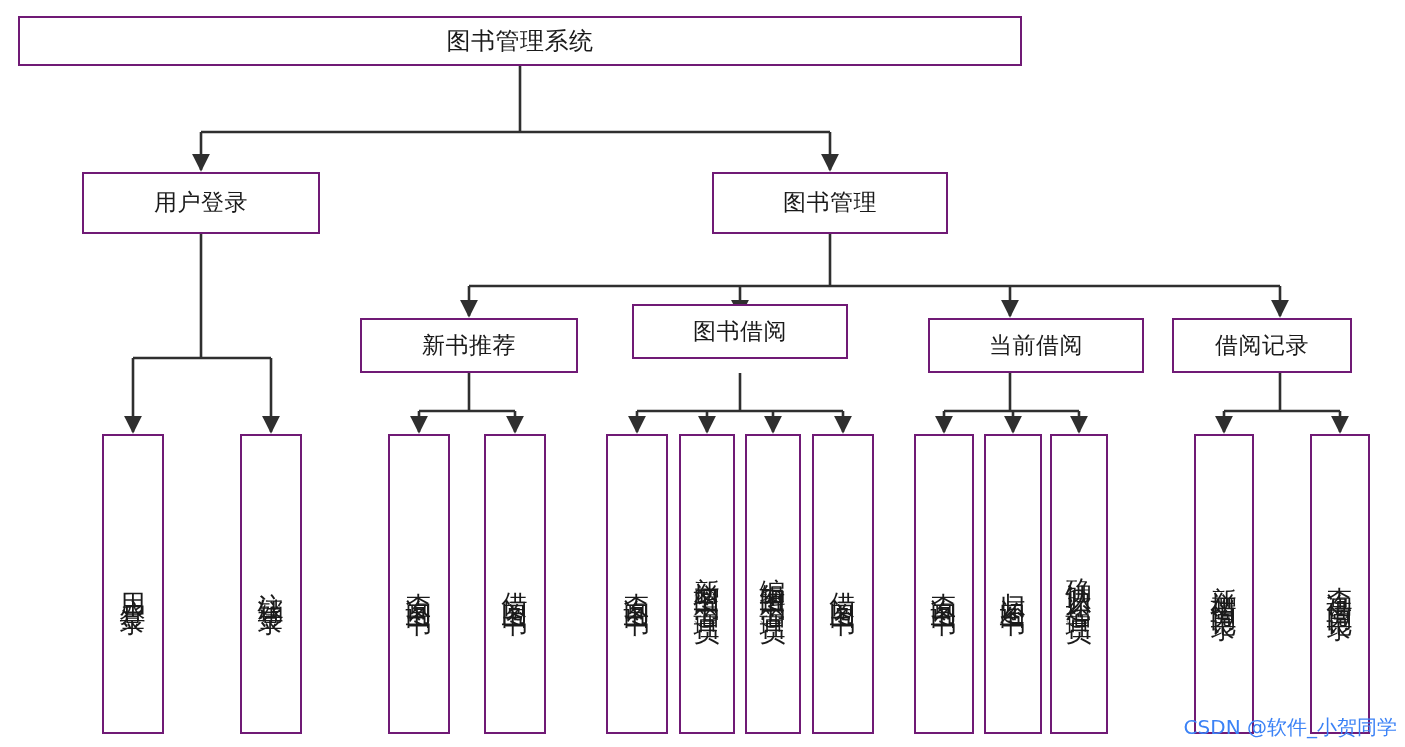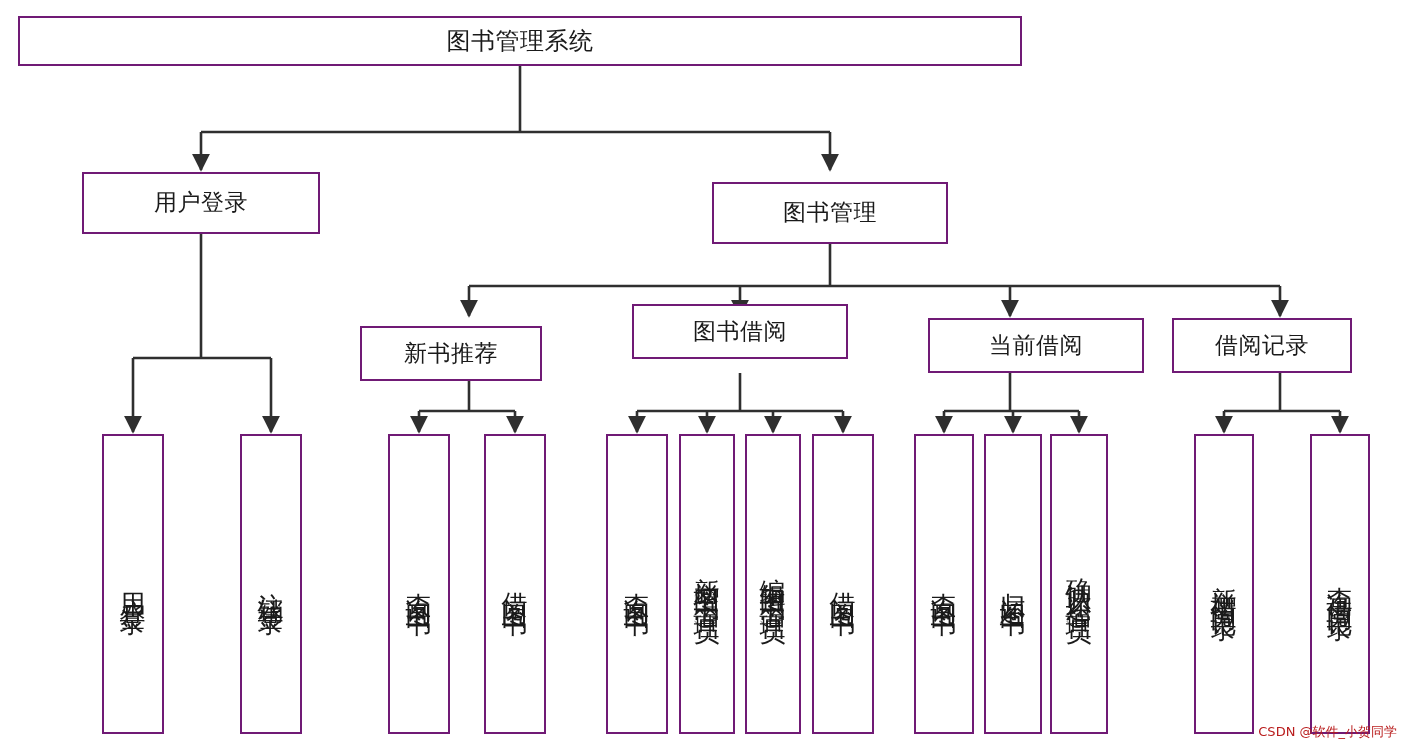--- a/index.html
+++ b/index.html
@@ -61,22 +61,22 @@
     text-orientation: upright;
     font-size: 26px;
     line-height: 1.0;
     letter-spacing: 6px;
     white-space: nowrap;
   }
   .watermark {
     position: absolute;
     right: 8px;
     bottom: 6px;
-    font-size: 13px;
-    color: #b91c1c;
+    font-size: 20px;
+    color: #3b82f6;
     white-space: nowrap;
     z-index: 5;
     font-family: "DejaVu Sans", "Liberation Sans", sans-serif;
   }
 </style>
 </head>
 <body>
 
 <div id="canvas">
 
@@ -122,24 +122,24 @@
         <path d="M 1340 411 L 1340 432" stroke-linecap="butt" marker-end="url(#arrow)"></path>
       </g>
   </svg>
 
   <div class="node horiz root" style="left: 18px; top: 16px; width: 1004px; height: 50px;">
       <span class="lbl">图书管理系统</span>
     </div>
     <div class="node horiz" style="left: 82px; top: 172px; width: 238px; height: 62px;">
       <span class="lbl">用户登录</span>
     </div>
-    <div class="node horiz" style="left: 712px; top: 182px; width: 236px; height: 62px;">
+    <div class="node horiz" style="left: 712px; top: 172px; width: 236px; height: 62px;">
       <span class="lbl">图书管理</span>
     </div>
-    <div class="node horiz" style="left: 360px; top: 326px; width: 182px; height: 55px;">
+    <div class="node horiz" style="left: 360px; top: 318px; width: 218px; height: 55px;">
       <span class="lbl">新书推荐</span>
     </div>
     <div class="node horiz" style="left: 632px; top: 304px; width: 216px; height: 55px;">
       <span class="lbl">图书借阅</span>
     </div>
     <div class="node horiz" style="left: 928px; top: 318px; width: 216px; height: 55px;">
       <span class="lbl">当前借阅</span>
     </div>
     <div class="node horiz" style="left: 1172px; top: 318px; width: 180px; height: 55px;">
       <span class="lbl">借阅记录</span>

